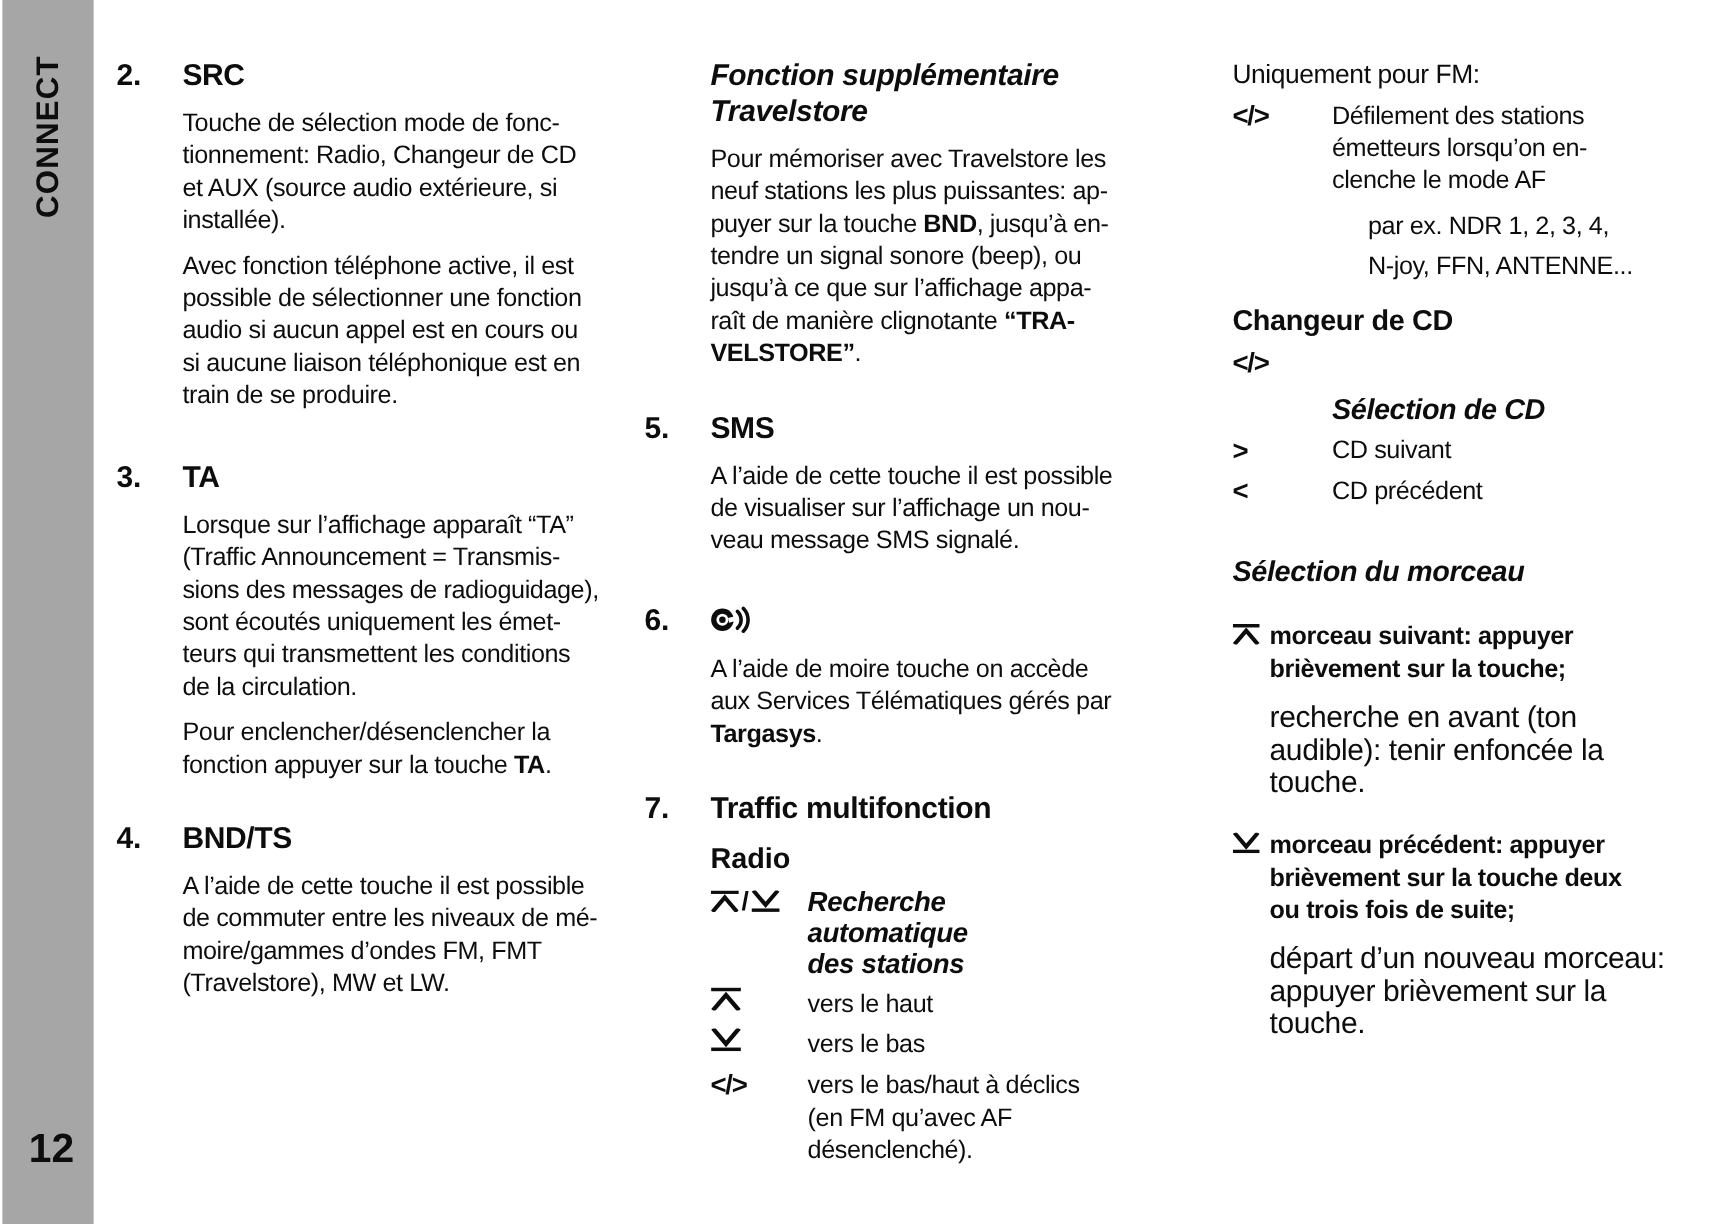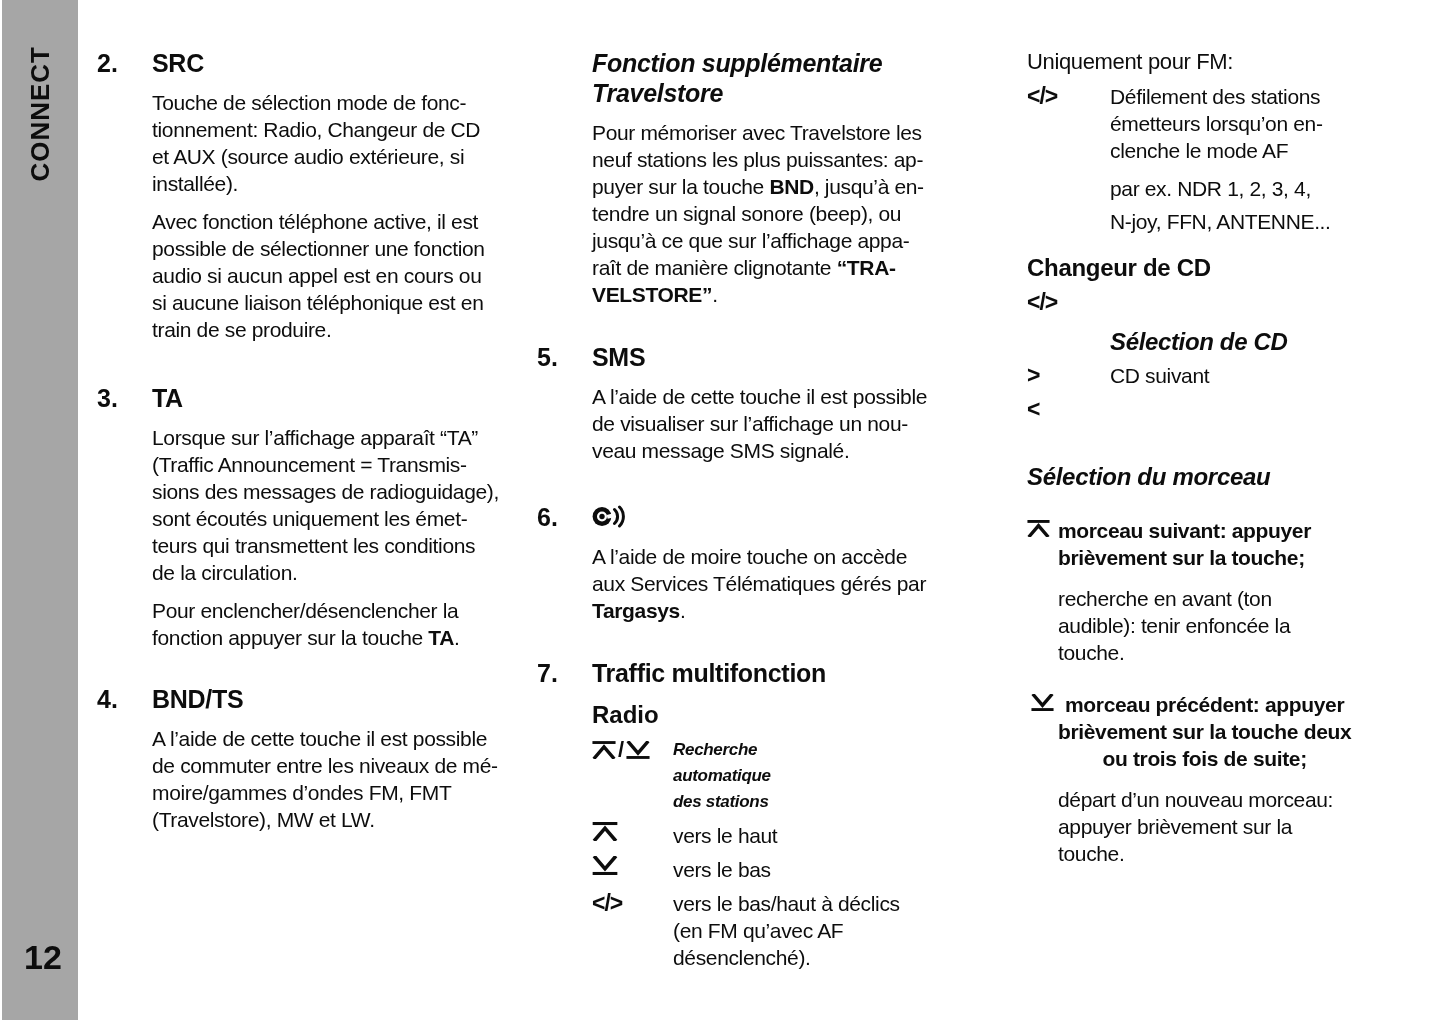--- a/index.html
+++ b/index.html
@@ -38,41 +38,41 @@
 
   
   .bi-head .ln { font-size:25px; font-weight:700; font-style:italic; line-height:30px; letter-spacing:-0.3px; }
   .mt-sec5 { margin-top:34px; }
   .mt-sec6 { margin-top:38px; }
   .mt-sec7 { margin-top:34px; }
   .sub-head { font-size:24px; font-weight:700; line-height:30px; margin-top:12px; }
   .symrow { display:grid; grid-template-columns:81px 1fr; align-items:start; margin-top:7px; }
   .symrow:first-of-type { margin-top:10px; }
   .symrow .desc .ln { font-size:21px; line-height:27px; letter-spacing:-0.35px; }
-  .symrow .desc.bi .ln { font-size:17px; font-weight:700; font-style:italic; line-height:26px; letter-spacing:-0.3px; }
+  .symrow .desc.bi .ln { font-size:23px; font-weight:700; font-style:italic; line-height:26px; letter-spacing:-0.3px; }
   .sym-txt { font-size:23px; font-weight:700; letter-spacing:-1px; line-height:27px; }
   .sym-slash { font-size:22px; font-weight:700; margin:0 2px; }
   .seek { display:inline-block; color:#0d0d0d; }
 
   
   .c3-line { font-size:22px; line-height:27px; letter-spacing:-0.35px; }
   .c3-row { display:grid; grid-template-columns:83px 1fr; align-items:start; margin-top:7px; }
   .c3-row .desc .ln { font-size:21px; line-height:27px; letter-spacing:-0.35px; }
   .c3-row .desc.bi .ln { font-size:24px; font-weight:700; font-style:italic; line-height:27px;margin-top:39px; }
   .fm-row { margin-top:8px; }
-  .fm-ex { margin-left:83px; margin-top:8px; }
+  .fm-ex { margin-left:113px; margin-top:8px; }
   .fm-ex .ln { font-size:21px; line-height:33px; letter-spacing:-0.35px; }
   .cd-head { font-size:24px; font-weight:700; line-height:28px; margin-top:16px; letter-spacing:-0.3px; }
   .track-head { font-size:24px; font-weight:700; font-style:italic; line-height:28px; margin-top:40px; letter-spacing:-0.3px; }
   .track-row { display:grid; grid-template-columns:31px 1fr; align-items:start;font-weight:bold; }
   .track-row .desc .ln { font-size:21px; line-height:27px; letter-spacing:-0.35px; }
   .mt-track1 { margin-top:26px; }
-  .mt-track2 { margin-top:25px;text-align:center; }
+  .mt-track2 { margin-top:25px; }
   .track-para { margin-left:31px; margin-top:14px; }
-  .track-para .ln { font-size:21px; line-height:27px; letter-spacing:-0.35px; }
+  .track-para .ln { font-size:25px; line-height:27px; letter-spacing:-0.35px; }
 </style>
 </head>
 <body>
 
 <div class="page">
 
   <div class="sidebar">
     <div class="tab-label">CONNECT</div>
     <div class="page-num">12</div>
   </div>
@@ -278,20 +278,23 @@
 
     <div class="c3-row">
       <div class="sym-txt">&gt;</div>
       <div class="desc">
           <div class="ln">CD suivant</div>
         </div>
     </div>
 
     <div class="c3-row">
       <div class="sym-txt">&lt;</div>
+      <div class="desc">
+          <div class="ln">CD précédent</div>
+        </div>
     </div>
 
     <div class="track-head">Sélection du morceau</div>
 
     <div class="track-row mt-track1">
       <div style="padding-top:3px;">
         <svg class="seek" width="23" height="17" viewBox="0 0 27 20">
           <rect x="0.5" y="0" width="26" height="3.4" fill="currentColor"></rect>
           <path d="M2 20 L13.5 6.5 L25 20" fill="none" stroke="currentColor" stroke-width="4"></path>
         </svg>

